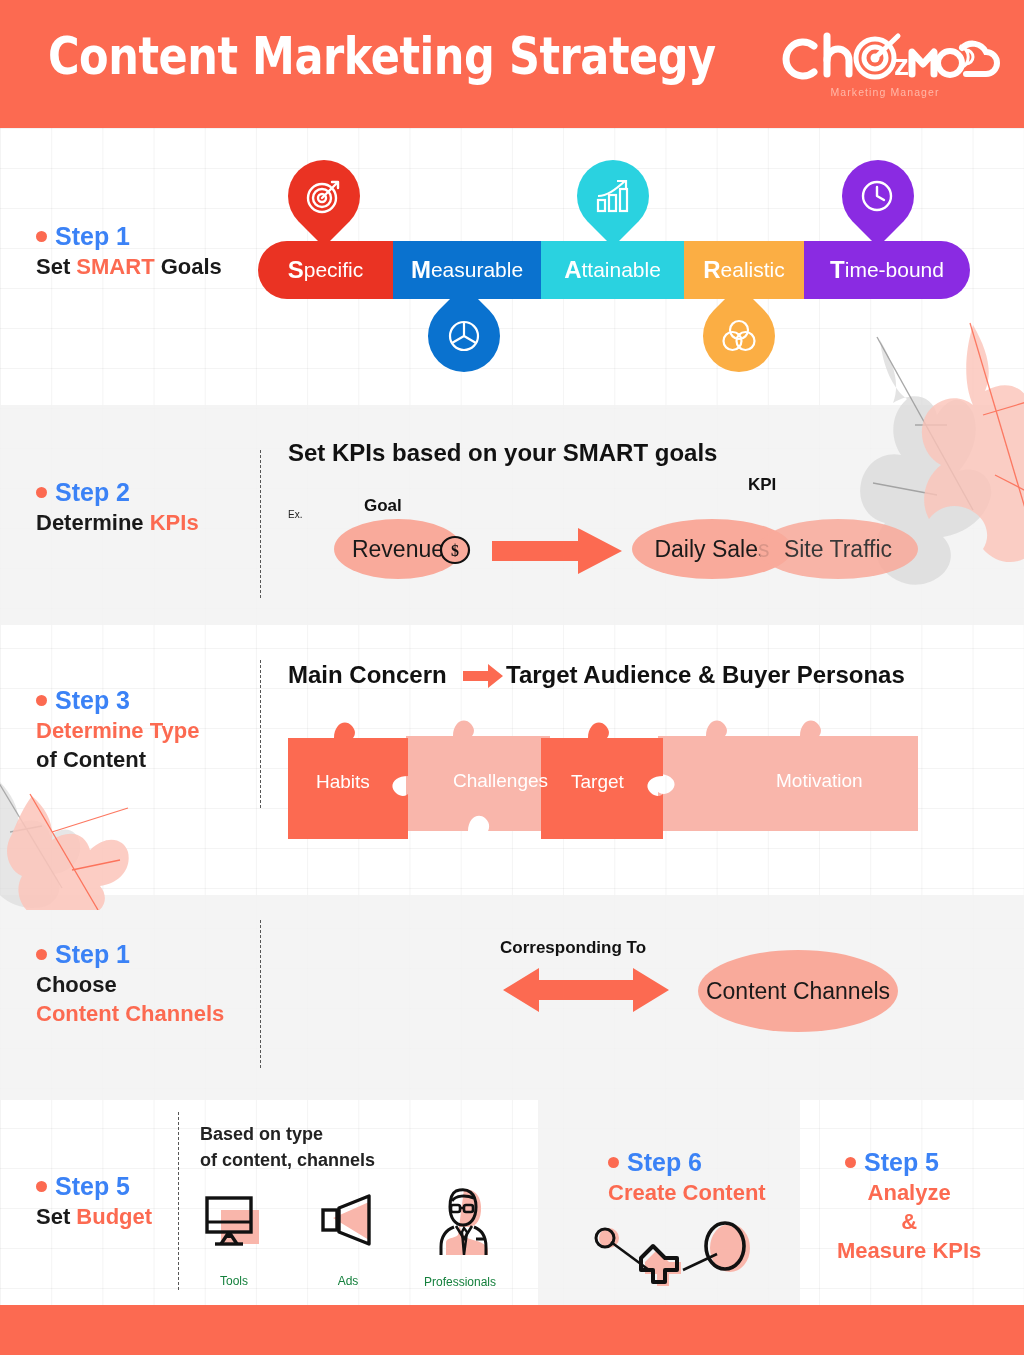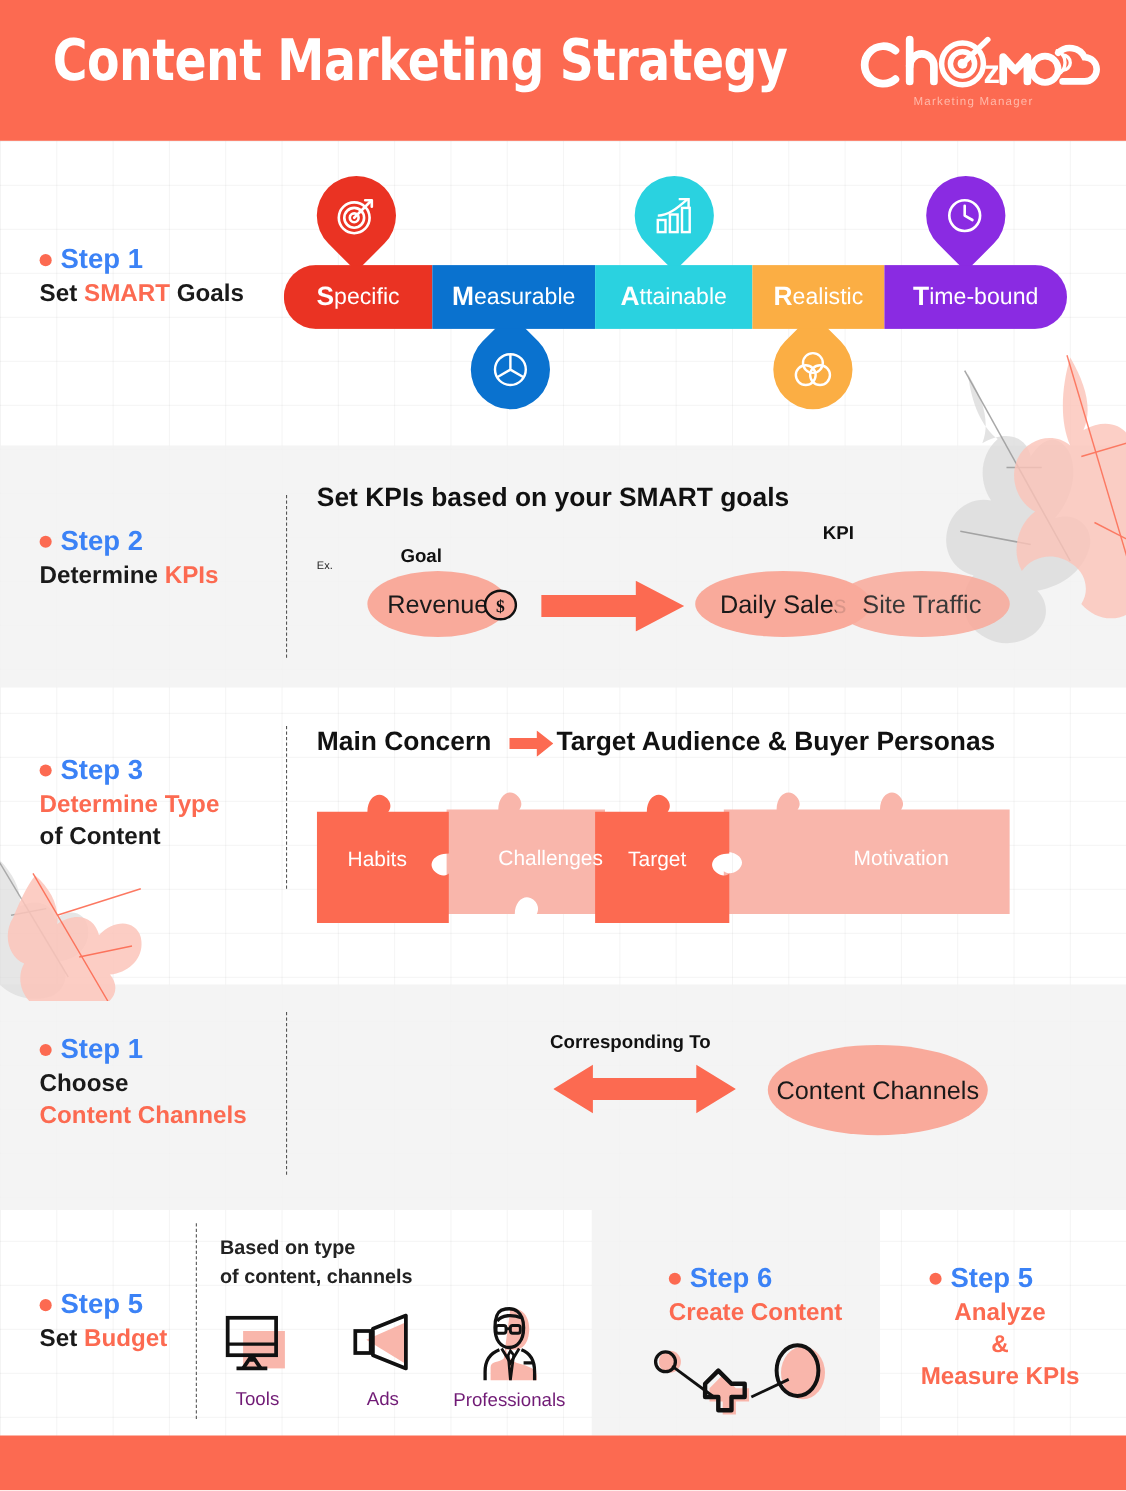--- a/index.html
+++ b/index.html
@@ -114,21 +114,21 @@
   .puzzle-wrap { position: absolute; left: 288px; top: 706px; width: 525px; height: 148px; z-index: 3; }
   .puz-label {
     position: absolute; color: #ffffff; font-size: 19px;
     white-space: nowrap; z-index: 5;
   }
 
   
   .icon-col {
     position: absolute; width: 96px; text-align: center; z-index: 4;
   }
-  .icon-cap { font-size: 17px; color: #701a75; margin-top: 3px; }
+  .icon-cap { font-size: 12px; color: #15803d; margin-top: 16px; }
 </style>
 </head>
 <body>
 
 <div id="page">
 
   <div class="grid-bg"></div>
   <div class="band" style="top:405px;height:220px;"></div>
   <div class="band" style="top:895px;height:205px;"></div>
   <div class="band" style="top:1100px;height:205px;left:538px;width:262px;"></div>

